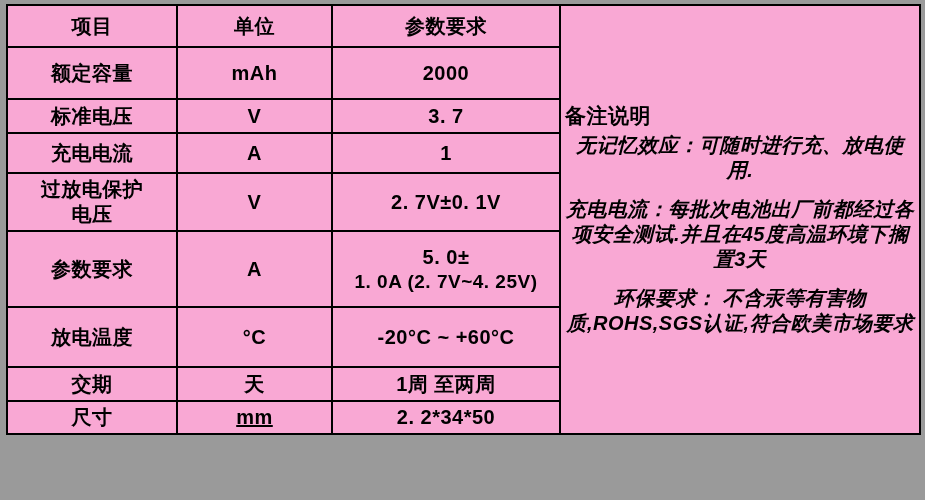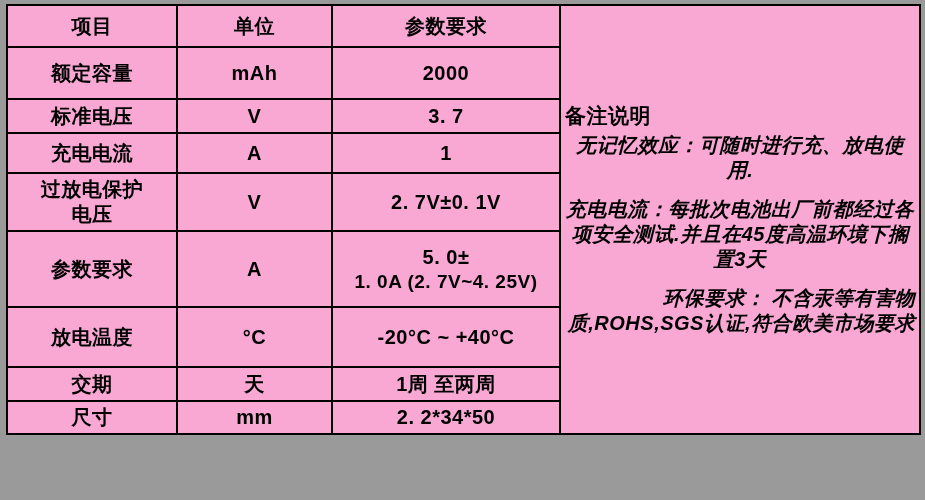--- a/index.html
+++ b/index.html
@@ -58,24 +58,24 @@
   td.notes .note-head {
     text-align: left;
     font-size: 21px;
     margin-bottom: 4px;
   }
   td.notes p {
     margin: 0 0 14px 0;
     text-align: center;
     font-style: italic;
   }
-  td.notes p:last-child { margin-bottom: 0; text-align: right; }
+  td.notes p:last-child { margin-bottom: 0; }
   .val-small { font-size: 19px; }
   .two-line { line-height: 1.3; }
-  td.unit-small { font-size: 16px; }
+  td.unit-small { font-size: 16px; text-decoration: underline; }
   .nowrap { white-space: nowrap; }
 </style>
 </head>
 <body>
 
 <div class="sheet">
   <table class="spec">
     <colgroup>
       <col class="c1">
         <col class="c2">
@@ -125,21 +125,21 @@
         <td>A</td>
         <td>
           <div>5. 0±</div>
           <div class="val-small nowrap">1. 0A (2. 7V~4. 25V)</div>
         </td>
       </tr>
 
       <tr style="height:60px">
         <td>放电温度</td>
         <td>°C</td>
-        <td class="val-small nowrap">-20°C ~ +40°C</td>
+        <td class="val-small nowrap">-20°C ~ +60°C</td>
       </tr>
 
       <tr style="height:34px">
         <td>交期</td>
         <td>天</td>
         <td>1周 至两周</td>
       </tr>
 
       <tr style="height:30px">
         <td>尺寸</td>

